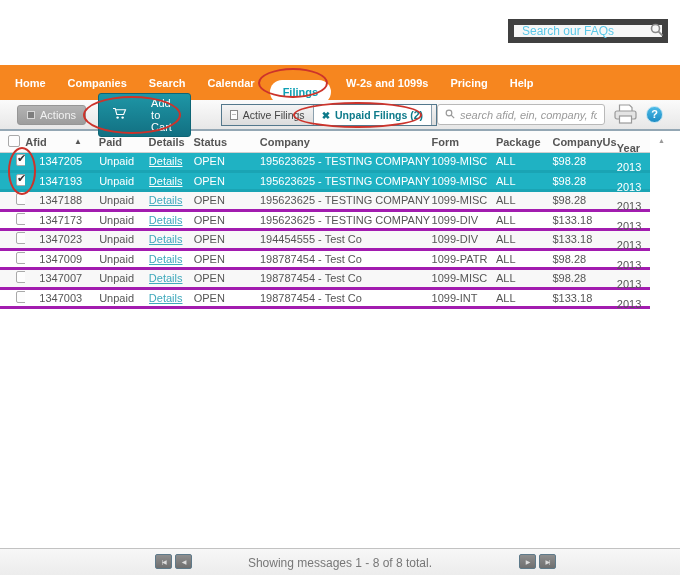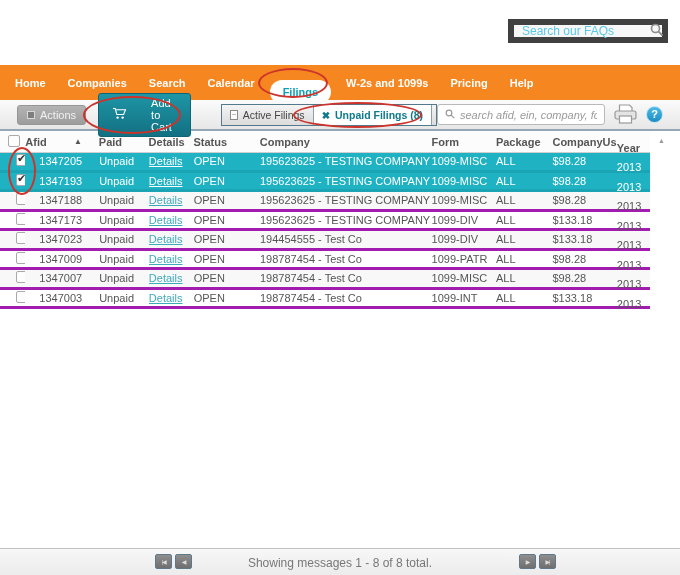--- a/index.html
+++ b/index.html
@@ -149,21 +149,21 @@
     </div>
     <div class="filter-group">
 
         <div class="filter-btn">
           <span class="f-icon document-icon"></span>
           <span>Active Filings</span>
         </div>
 
         <div class="filter-btn active">
           <span class="f-icon x-icon"></span>
-          <span>Unpaid Filings (8)</span>
+          <span>Unpaid Filings (2)</span>
         </div>
 
         <div class="filter-btn">
           <span class="f-icon archive-icon"></span>
           <span>Archived Filings</span>
         </div>
       </div>
     <div class="toolbar-right">
       <div class="search-box">
         <span>

